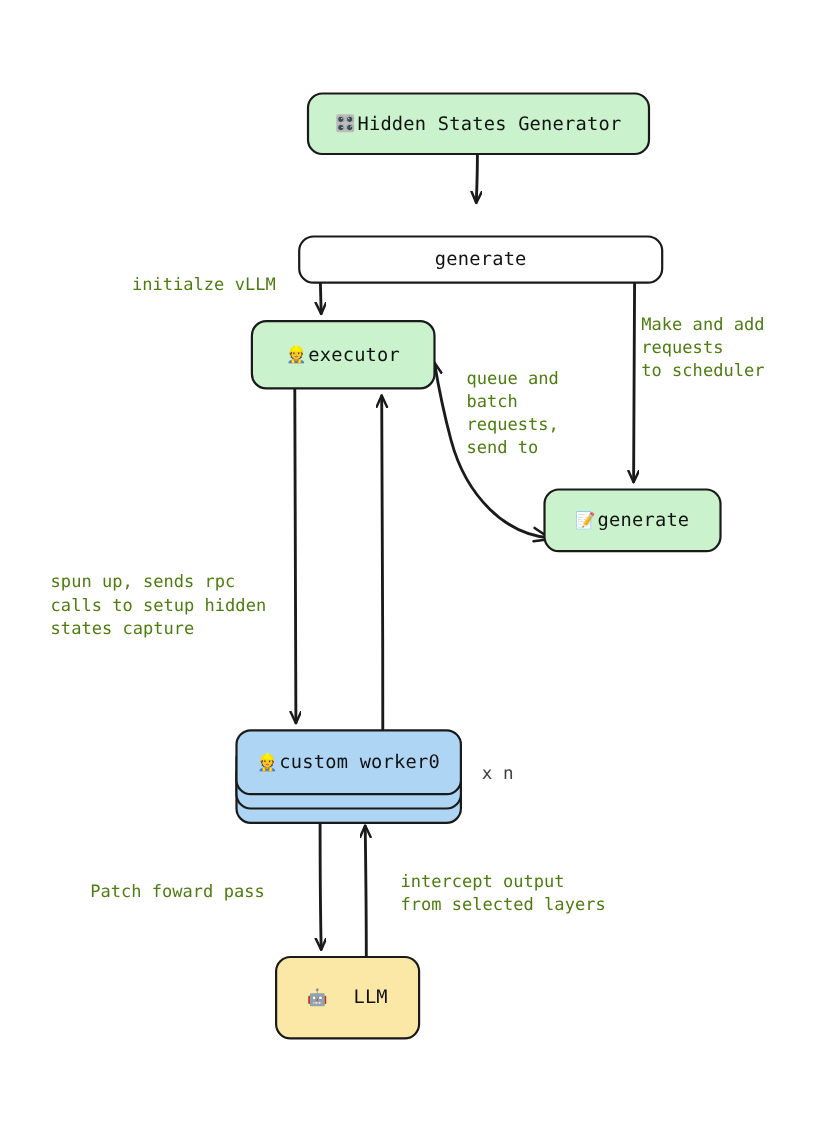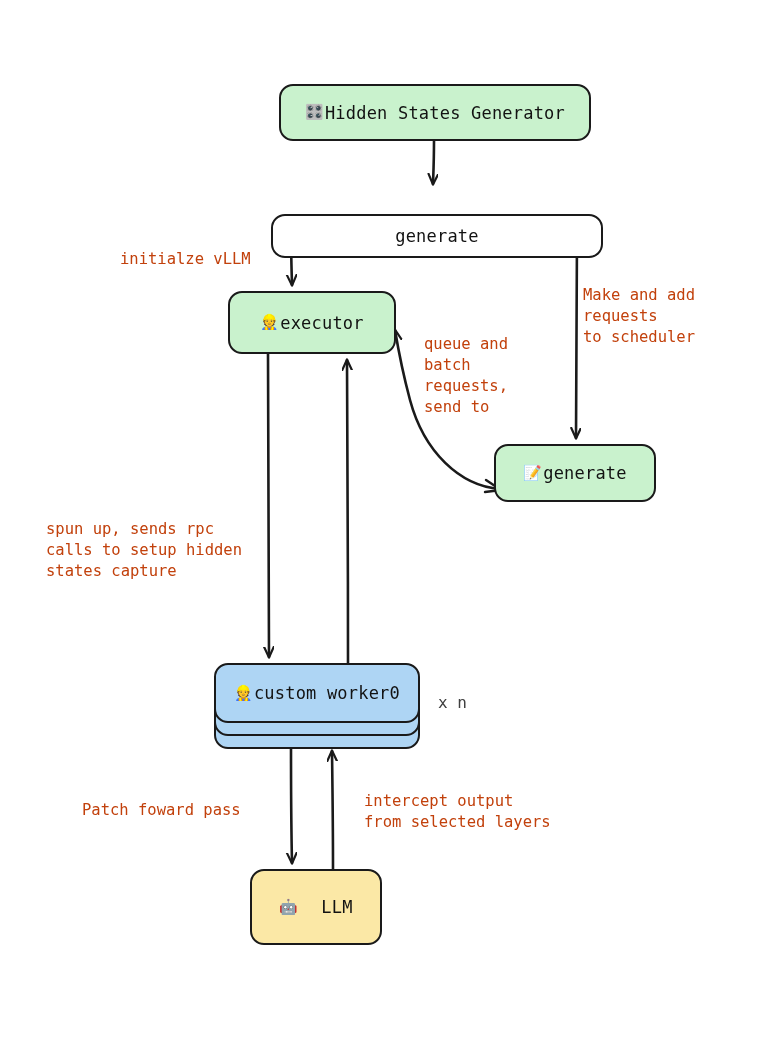--- a/index.html
+++ b/index.html
@@ -62,21 +62,21 @@
     border-radius: 14px;
     background: #aed5f4;
     z-index: 1;
   }
 
   .label {
     position: absolute;
     font-family: "DejaVu Sans Mono", "Liberation Mono", monospace;
     font-size: 15.5px;
     line-height: 21px;
-    color: #c2410c;
+    color: #4d7c0f;
     white-space: pre;
     z-index: 4;
   }
   .multiplier {
     position: absolute;
     font-family: "DejaVu Sans Mono", "Liberation Mono", monospace;
     font-size: 16px;
     color: #404040;
     z-index: 4;
   }

